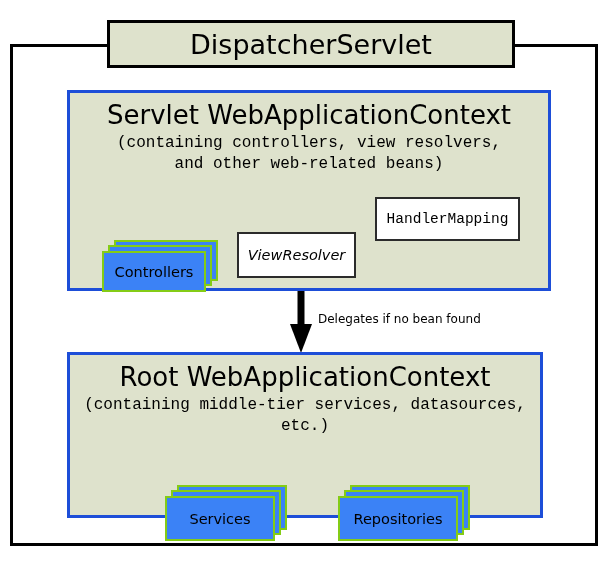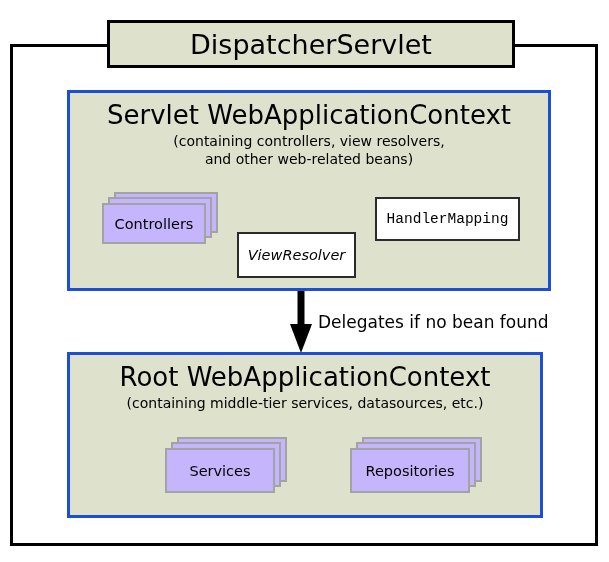--- a/index.html
+++ b/index.html
@@ -85,24 +85,25 @@
   }
   .panel-heading {
     text-align: center;
     font-size: 26px;
     line-height: 1.05;
     margin-top: 9px;
     white-space: nowrap;
   }
   .panel-subtitle {
     text-align: center;
-    font-size: 14px;
+    font-size: 16px;
     line-height: 1.28;
     margin-top: 4px;
     padding: 0 6px;
+    font-family: Liberation Mono, monospace;
   }
   .panel-subtitle span { display: block; }
 
   
   .comp-box {
     position: absolute;
     background: #ffffff;
     border: 2px solid #2b2b2b;
     box-sizing: border-box;
     display: flex;
@@ -111,23 +112,24 @@
     font-size: 14.5px;
     white-space: nowrap;
   }
 
   
   .stack-box {
     position: absolute;
   }
   .stack-box .sheet {
     position: absolute;
-    background: #c4b5fd;
-    border: 2px solid #a3a3a3;
-    box-sizing: border-box;
+    background: #3b82f6;
+    border: 2px solid #84cc16;
+    box-sizing: border-box;
+    margin-top: 48px;
   }
   .stack-box .sheet.back2 { left: 12px; top: 0px;  }
   .stack-box .sheet.back1 { left: 6px;  top: 5px;  }
   .stack-box .sheet.front {
     left: 0px;
     top: 11px;
     display: flex;
     align-items: center;
     justify-content: center;
     font-size: 14.5px;
@@ -139,21 +141,21 @@
     position: absolute;
     left: 289px;
     top: 291px;
     width: 24px;
     height: 62px;
   }
   .arrow-label {
     position: absolute;
     left: 318px;
     top: 312px;
-    font-size: 17px;
+    font-size: 12px;
     white-space: nowrap;
   }
 </style>
 </head>
 <body>
 
 <div id="diagram">
 
   <div class="outer-frame"></div>
   <div class="frame-notch"></div>
@@ -196,19 +198,19 @@
       <span>(containing middle-tier services, datasources, etc.)</span>
     </div>
   </div>
 
   <div class="stack-box" style="left:165px; top:437px; width:122px; height:56px;padding-left:16px;">
     <div class="sheet back2" style="width:110px; height:45px;"></div>
     <div class="sheet back1" style="width:110px; height:45px;"></div>
     <div class="sheet front" style="width:110px; height:45px;">Services</div>
   </div>
 
-  <div class="stack-box" style="left:350px; top:437px; width:150px; height:56px;">
+  <div class="stack-box" style="left:338px; top:437px; width:150px; height:56px;">
     <div class="sheet back2" style="width:120px; height:45px;"></div>
     <div class="sheet back1" style="width:120px; height:45px;"></div>
     <div class="sheet front" style="width:120px; height:45px;">Repositories</div>
   </div>
 
 </div>
 
 </body></html>

